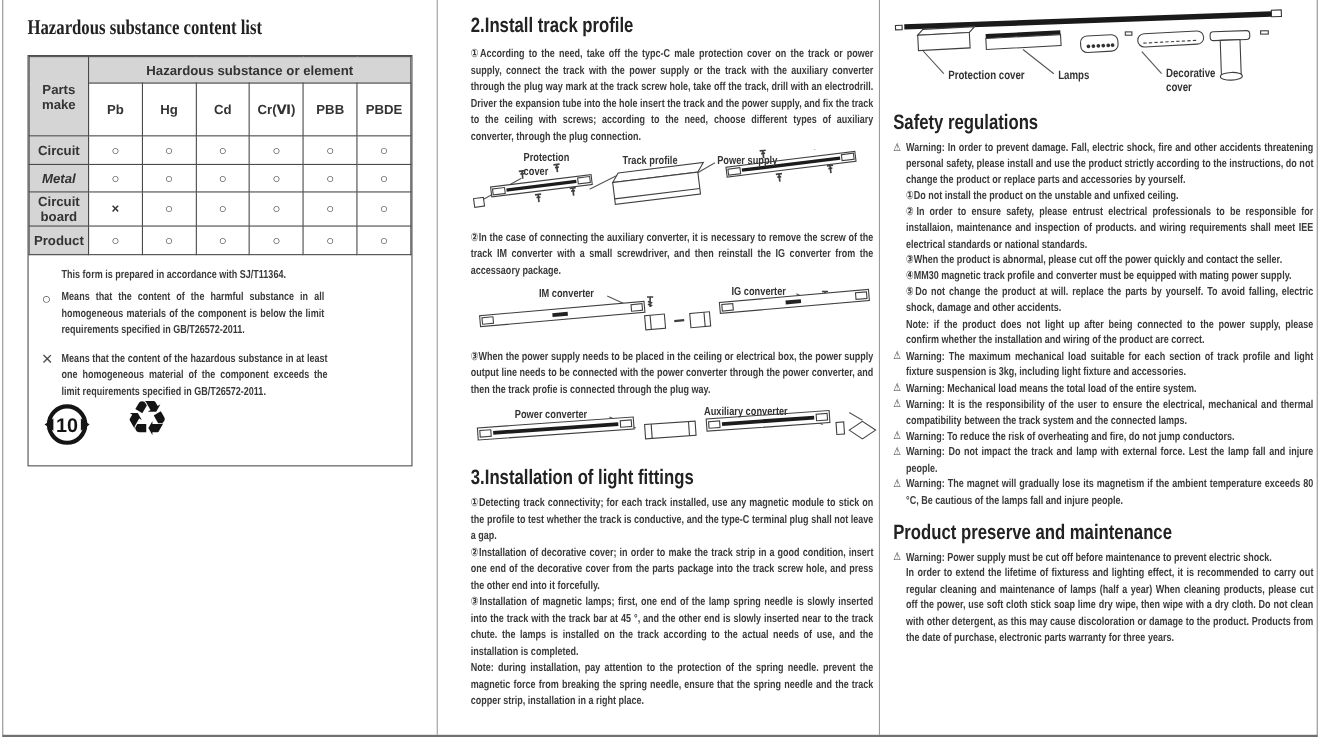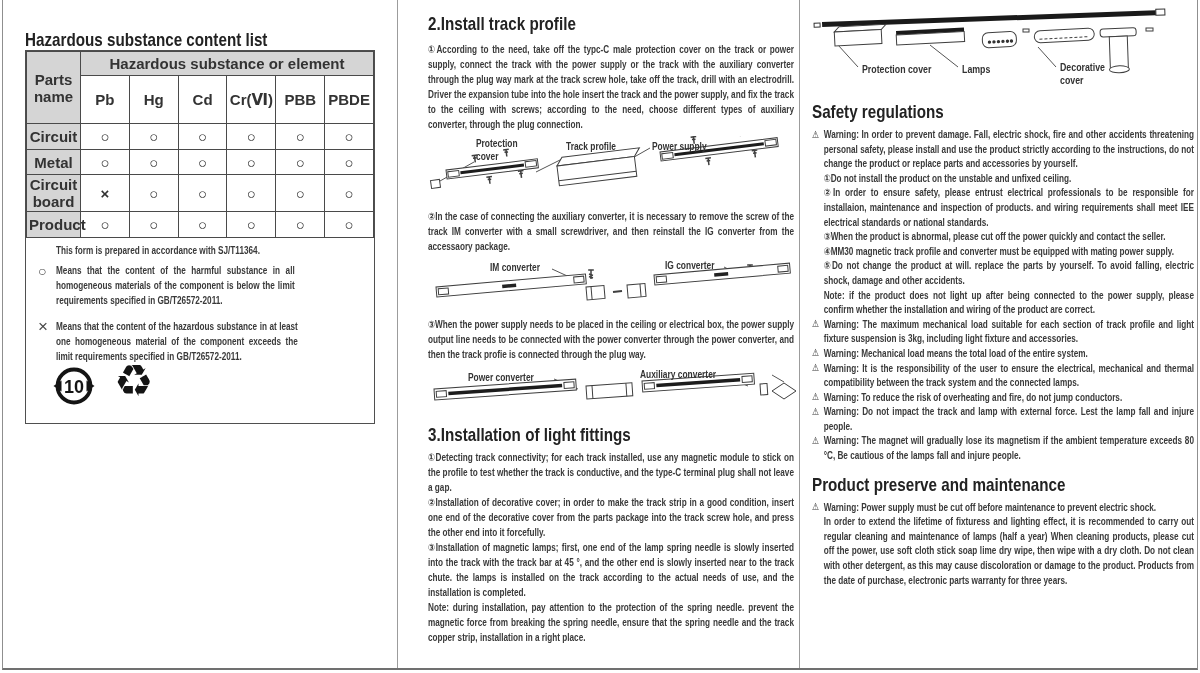--- a/index.html
+++ b/index.html
@@ -13,24 +13,24 @@
   .vdiv{position:absolute;top:0;height:668px;width:1px;background:#9c9c9c;}
   .col{position:absolute;}
   .h1{font-size:19px;font-weight:700;color:#222;line-height:23px;white-space:nowrap;
       transform:scaleX(0.8);transform-origin:0 50%;margin:0;}
   .body-text{font-size:10.5px;line-height:15px;font-weight:600;color:#3a3a3a;
       transform:scaleX(0.78);transform-origin:0 0;width:128.2%;text-align:justify;}
   
   .panel{position:absolute;left:25px;top:50px;width:348px;height:372px;border:1.5px solid #4f4f4f;background:#fff;}
   table.haz{border-collapse:collapse;width:348px;table-layout:fixed;}
   table.haz td{border:1px solid #4a4a4a;text-align:center;vertical-align:middle;
-      font-size:15px;font-weight:600;color:#333;padding:1px 2px;}
+      font-size:12px;font-weight:600;color:#333;padding:1px 2px;}
   td.g{background:#d5d5d5;}
   tr.r1{height:24px;} tr.r2{height:48px;}
-  tr.dr1{height:26px;} tr.dr2{height:25px;} tr.dr3{height:24px;} tr.dr4{height:26px;}
+  tr.dr1{height:26px;} tr.dr2{height:25px;font-style:italic;} tr.dr3{height:24px;} tr.dr4{height:26px;}
   td.mk{font-weight:400;font-size:14px;color:#4a4a4a;}
   td.mkx{font-weight:400;font-size:17px;color:#4a4a4a;line-height:1;}
   .note-abs{position:absolute;}
   .bullet{position:absolute;font-weight:400;color:#4a4a4a;}
   .dlabel{position:absolute;font-size:10.5px;font-weight:600;color:#333;line-height:12.5px;
       transform:scaleX(0.8);transform-origin:0 0;}
   .nowrap{white-space:nowrap;}
   .diagram{position:relative;}
   svg{display:block;}
   svg text{font-family:"Liberation Sans","DejaVu Sans",sans-serif;}
@@ -40,29 +40,29 @@
       font-weight:600;color:#3a3a3a;text-align:justify;}
   .sitem .warn-ic{position:absolute;left:0;top:0.5px;font-size:10px;font-weight:400;color:#333;}
 </style>
 </head>
 <body>
 
 <div class="page-border"></div>
 <div class="vdiv" style="left:397px;"></div>
 <div class="vdiv" style="left:799px;"></div>
 
-<div class="col" style="left:25px;top:28px;width:360px;">
+<div class="col" style="left:25px;top:14px;width:360px;font-family:Liberation Serif, serif;">
   <div class="h1">Hazardous substance content list</div>
 </div>
 
 <div class="panel">
   <table class="haz">
     <tbody>
         <tr class="r1">
-      <td class="g" rowspan="2" style="width:49px;">Parts name</td>
+      <td class="g" rowspan="2" style="width:49px;">Parts make</td>
       <td class="g" colspan="6">Hazardous substance or element</td>
     </tr>
     <tr class="r2">
       <td>Pb</td>
       <td>Hg</td>
       <td>Cd</td>
       <td>Cr(Ⅵ)</td>
       <td>PBB</td>
       <td>PBDE</td>
     </tr>
@@ -104,21 +104,21 @@
     </tr>
   </tbody>
     </table>
 
   <div class="note-abs body-text" style="left:30px;top:192px;width:300px;">This form is prepared in accordance with SJ/T11364.</div>
   <div class="bullet" style="left:12px;top:212px;font-size:14px;">○</div>
   <div class="note-abs body-text" style="left:30px;top:212px;width:306px;">Means that the content of the harmful substance in all homogeneous materials of the component is below the limit requirements specified in GB/T26572-2011.</div>
   <div class="bullet" style="left:12px;top:266px;font-size:17px;">×</div>
   <div class="note-abs body-text" style="left:30px;top:268px;width:310px;">Means that the content of the hazardous substance in at least one homogeneous material of the component exceeds the limit requirements specified in GB/T26572-2011.</div>
 
-  <div class="note-abs" style="left:26px;top:313px;">
+  <div class="note-abs" style="left:13px;top:313px;">
     <svg width="44" height="44" viewBox="0 0 44 44">
       <circle cx="22" cy="22" r="16.5" fill="none" stroke="#141414" stroke-width="3.8"></circle>
       <polygon points="1.5,22 9.5,16.5 9.5,27.5" fill="#141414"></polygon>
       <polygon points="42.5,22 34.5,16.5 34.5,27.5" fill="#141414"></polygon>
       <text x="22" y="28.5" text-anchor="middle" font-size="18" font-weight="bold" fill="#141414">10</text>
     </svg>
   </div>
   <div class="note-abs" style="left:88px;top:306px;font-size:44px;line-height:48px;color:#141414;">♻</div>
 </div>
 

